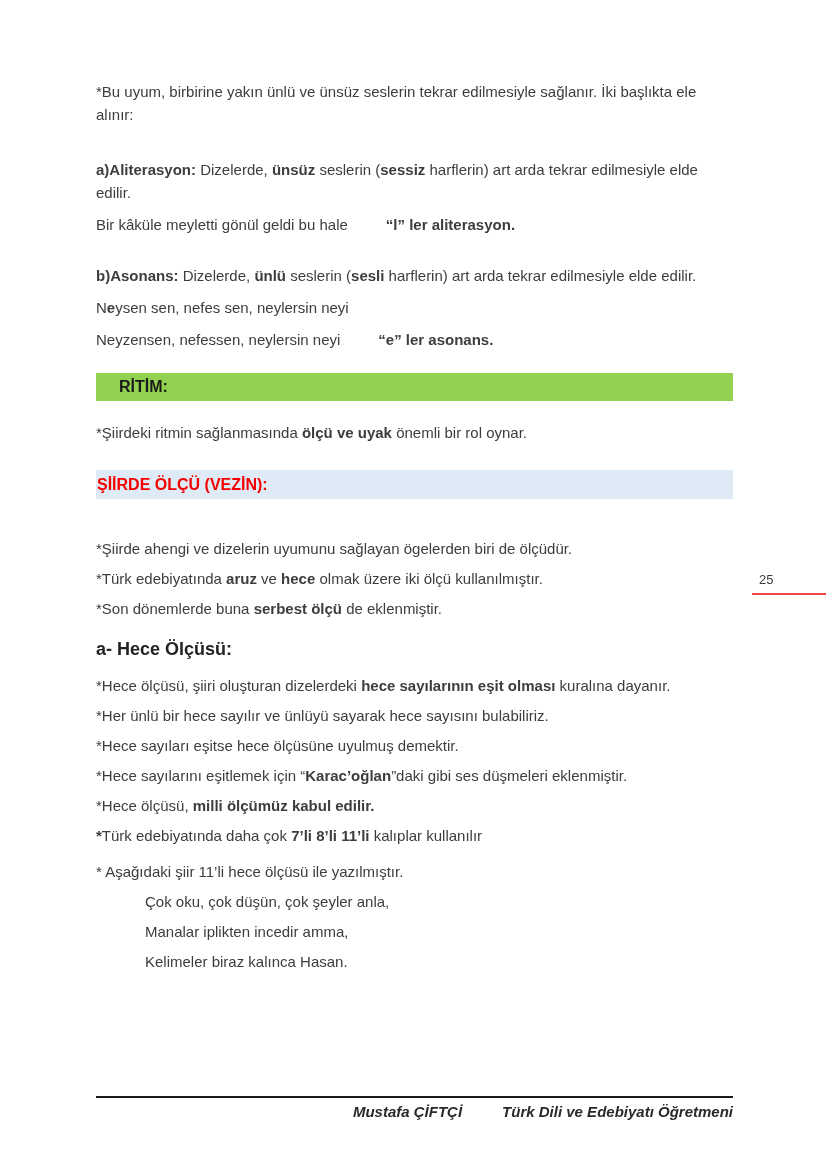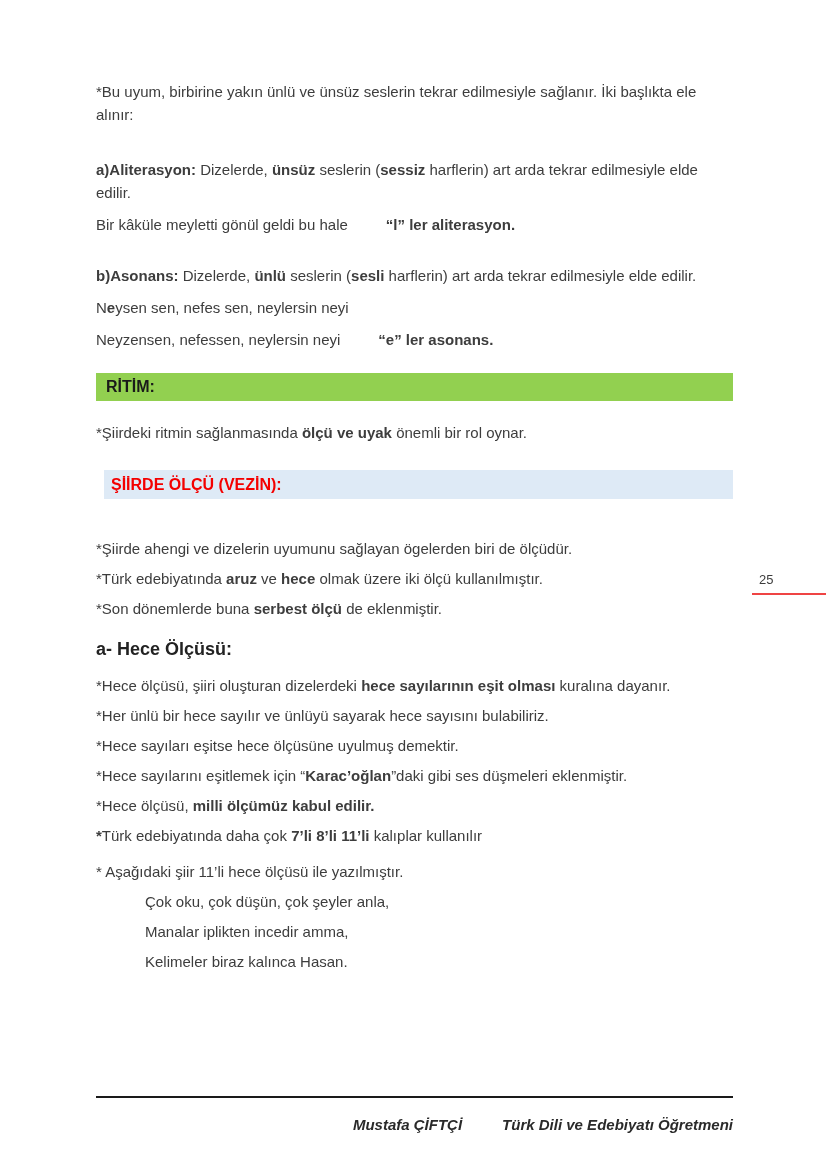--- a/index.html
+++ b/index.html
@@ -28,31 +28,30 @@
   .mt9  { margin-top:9px; }
   .mt7  { margin-top:7px; }
 
   .heading-green {
     margin-top:22px;
     background:#92d050;
     color:#1a1a1a;
     font-weight:700;
     font-size:16px;
     line-height:26px;
-    padding:1px 10px;
+    padding:1px 23px;
   }
   .heading-blue {
     margin-top:26px;
     background:#deeaf6;
     color:#f40000;
     font-weight:700;
     font-size:16px;
     line-height:27px;
-    padding:1px 7px;
-    margin-left:8px;
+    padding:1px 1px;
   }
   .heading-sub {
     margin-top:16px;
     font-weight:700;
     font-size:18px;
     line-height:26px;
     color:#222;
   }
   .olcu-first { margin-top:38px; }
 
@@ -66,21 +65,21 @@
     border-bottom:2px solid #ef4444;
   }
 
   .footer {
     position:absolute; left:96px; top:1096px; width:637px;
   }
   .footer-line { border-top:2px solid #1a1a1a; }
   .footer-text {
     display:flex; justify-content:flex-end; gap:40px;
     font-weight:700; font-style:italic; font-size:15px;
-    padding-top:18px; color:#2a2a2a;
+    padding-top:5px; color:#2a2a2a;
   }
 </style>
 </head>
 <body>
 
 <div class="page">
 
   <div class="content">
 
     <p class="para rich"><span>*Bu uyum, birbirine yakın ünlü ve ünsüz seslerin tekrar edilmesiyle sağlanır. İki başlıkta ele alınır:</span></p>

